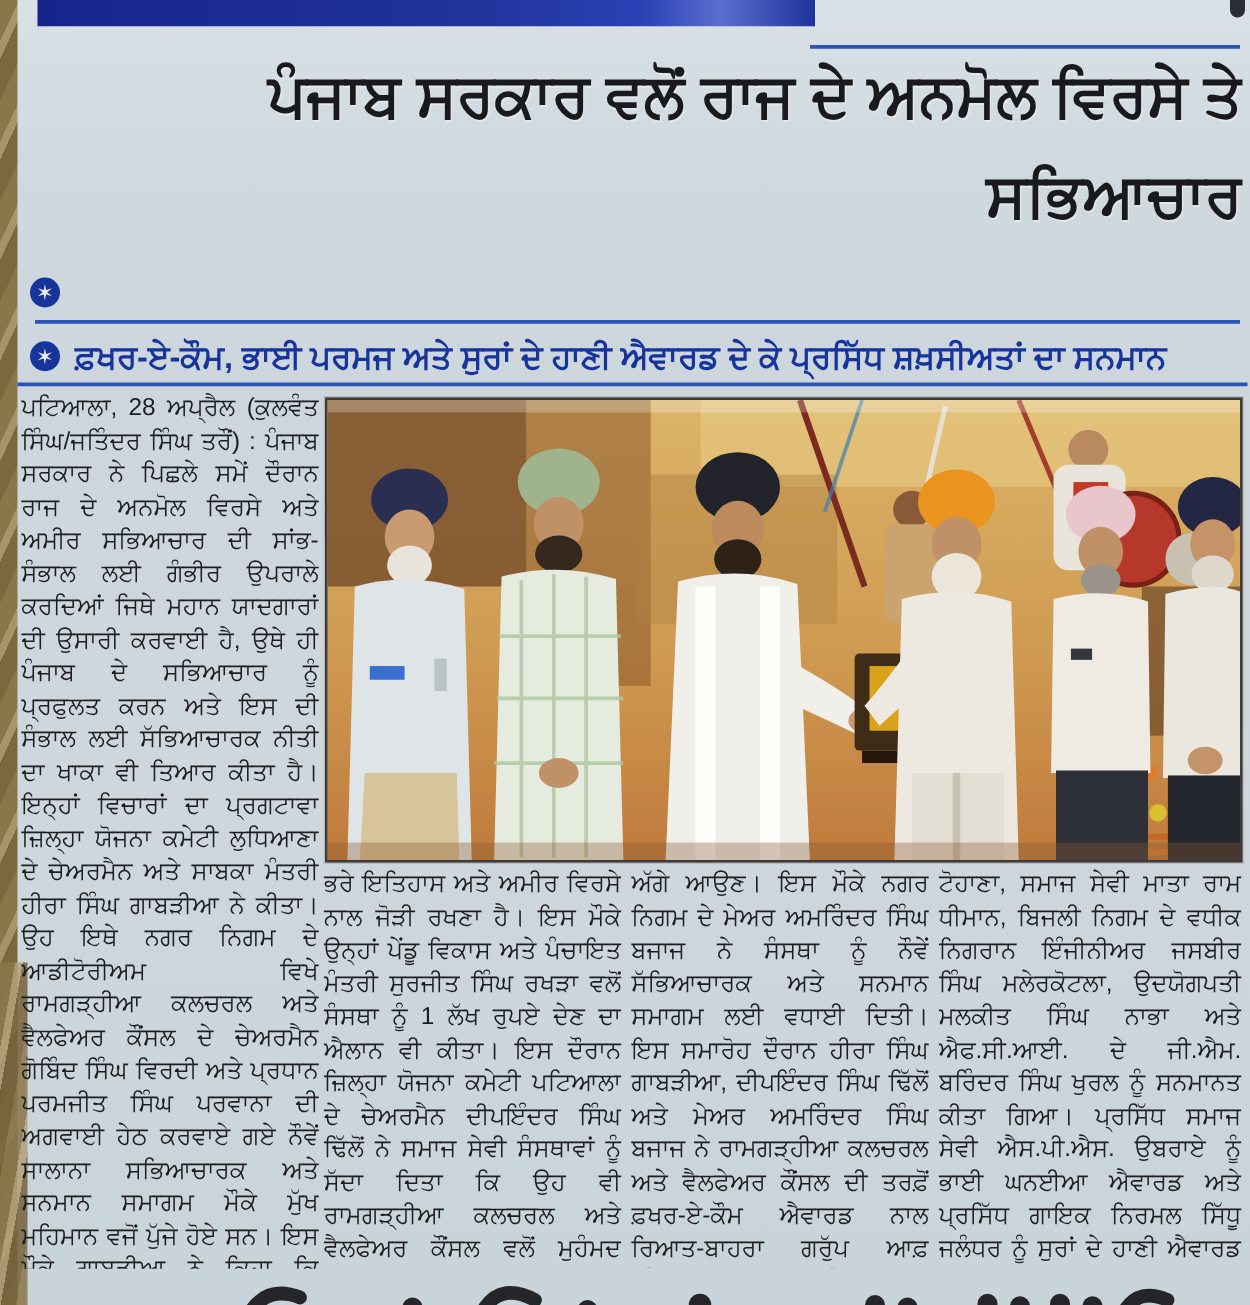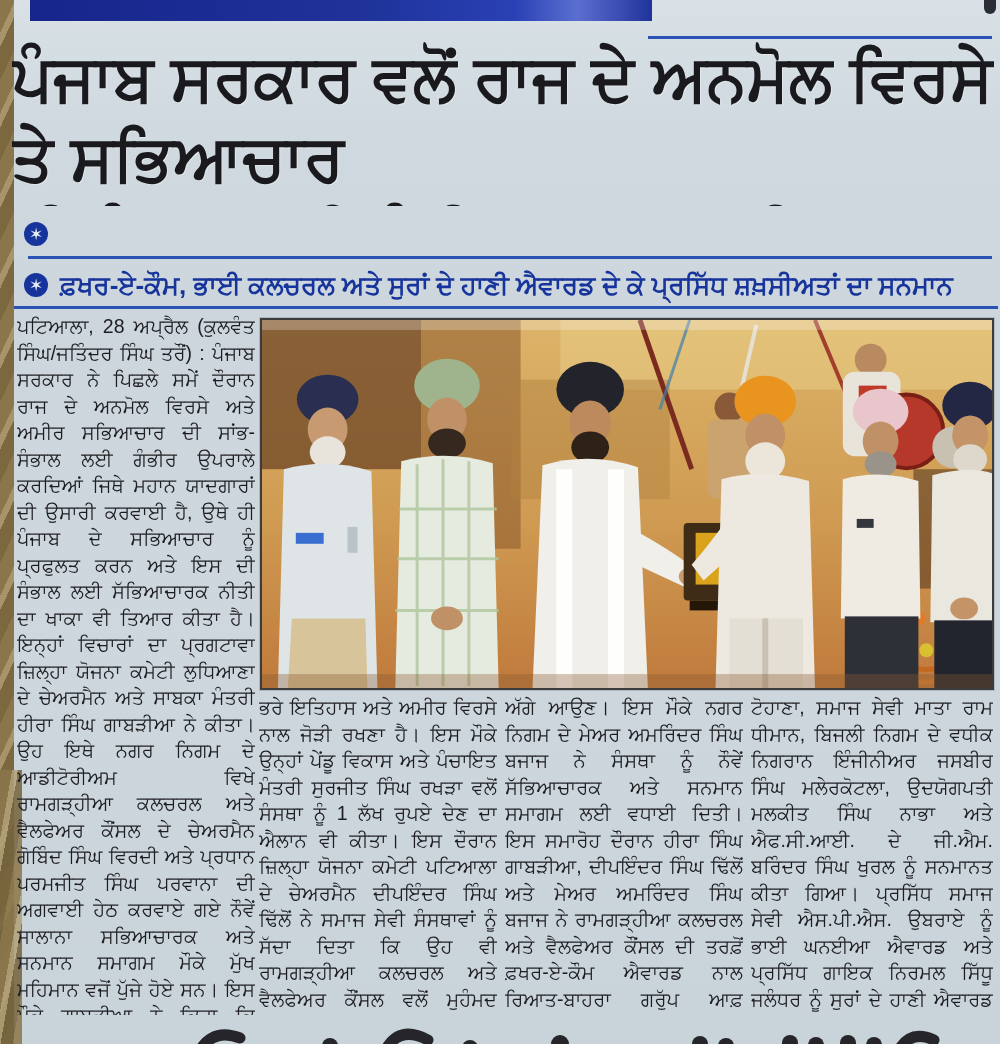--- a/index.html
+++ b/index.html
@@ -32,22 +32,22 @@
     position:absolute; left:648px; top:36px; width:344px; height:3px; background:#2b52b5;
   }
   .top-corner-glyph {
     position:absolute; left:984px; top:0px; width:12px; height:14px;
     border-radius:0 0 8px 8px; background:#2a2d36;
   }
 
   
   .headline {
     position:absolute; left:12px; top:38px; width:982px; height:168px;
-    text-align:left; color:#1a1a1e; font-weight:700;
-    font-size:64px; line-height:80px; letter-spacing:0px;
+    text-align:right; color:#1a1a1e; font-weight:700;
+    font-size:48px; line-height:80px; letter-spacing:0px;
     text-shadow:1px 1px 0 rgba(255,255,255,.35);
     overflow:hidden;
   }
 
   
   .subhead {
     position:absolute; left:24px; width:968px; height:46px;
     display:flex; align-items:center; gap:12px;
     color:#16349c; font-weight:700; font-size:26px; overflow:hidden; white-space:nowrap;
   }
@@ -102,21 +102,21 @@
     <div>ਦੀ ਸੰਭਾਲ ਲਈ ਗੰਭੀਰ ਯਤਨ ਜਾਰੀ : ਗਾਬੜੀਆ</div>
   </div>
 
   <div class="subhead sh1">
     <span class="bullet">✶</span>
   </div>
   <div class="rule rule1"></div>
 
   <div class="subhead sh2">
     <span class="bullet">✶</span>
-    <span>ਫ਼ਖਰ-ਏ-ਕੌਮ, ਭਾਈ ਕਲਚਰਲ ਅਤੇ ਸੁਰਾਂ ਦੇ ਹਾਣੀ ਐਵਾਰਡ ਦੇ ਕੇ ਪ੍ਰਸਿੱਧ ਸ਼ਖ਼ਸੀਅਤਾਂ ਦਾ ਸਨਮਾਨ</span>
+    <span>ਫ਼ਖਰ-ਏ-ਕੌਮ, ਭਾਈ ਪਰਮਜ ਅਤੇ ਸੁਰਾਂ ਦੇ ਹਾਣੀ ਐਵਾਰਡ ਦੇ ਕੇ ਪ੍ਰਸਿੱਧ ਸ਼ਖ਼ਸੀਅਤਾਂ ਦਾ ਸਨਮਾਨ</span>
   </div>
   <div class="rule rule2"></div>
 
   <div class="bodycol col1">ਪਟਿਆਲਾ, 28 ਅਪ੍ਰੈਲ (ਕੁਲਵੰਤ ਸਿੰਘ/ਜਤਿੰਦਰ ਸਿੰਘ ਤਰੌਂ) : ਪੰਜਾਬ ਸਰਕਾਰ ਨੇ ਪਿਛਲੇ ਸਮੇਂ ਦੌਰਾਨ ਰਾਜ ਦੇ ਅਨਮੋਲ ਵਿਰਸੇ ਅਤੇ ਅਮੀਰ ਸਭਿਆਚਾਰ ਦੀ ਸਾਂਭ-ਸੰਭਾਲ ਲਈ ਗੰਭੀਰ ਉਪਰਾਲੇ ਕਰਦਿਆਂ ਜਿਥੇ ਮਹਾਨ ਯਾਦਗਾਰਾਂ ਦੀ ਉਸਾਰੀ ਕਰਵਾਈ ਹੈ, ਉਥੇ ਹੀ ਪੰਜਾਬ ਦੇ ਸਭਿਆਚਾਰ ਨੂੰ ਪ੍ਰਫੁਲਤ ਕਰਨ ਅਤੇ ਇਸ ਦੀ ਸੰਭਾਲ ਲਈ ਸੱਭਿਆਚਾਰਕ ਨੀਤੀ ਦਾ ਖਾਕਾ ਵੀ ਤਿਆਰ ਕੀਤਾ ਹੈ। ਇਨ੍ਹਾਂ ਵਿਚਾਰਾਂ ਦਾ ਪ੍ਰਗਟਾਵਾ ਜ਼ਿਲ੍ਹਾ ਯੋਜਨਾ ਕਮੇਟੀ ਲੁਧਿਆਣਾ ਦੇ ਚੇਅਰਮੈਨ ਅਤੇ ਸਾਬਕਾ ਮੰਤਰੀ ਹੀਰਾ ਸਿੰਘ ਗਾਬੜੀਆ ਨੇ ਕੀਤਾ। ਉਹ ਇਥੇ ਨਗਰ ਨਿਗਮ ਦੇ ਆਡੀਟੋਰੀਅਮ ਵਿਖੇ ਰਾਮਗੜ੍ਹੀਆ ਕਲਚਰਲ ਅਤੇ ਵੈਲਫੇਅਰ ਕੌਂਸਲ ਦੇ ਚੇਅਰਮੈਨ ਗੋਬਿੰਦ ਸਿੰਘ ਵਿਰਦੀ ਅਤੇ ਪ੍ਰਧਾਨ ਪਰਮਜੀਤ ਸਿੰਘ ਪਰਵਾਨਾ ਦੀ ਅਗਵਾਈ ਹੇਠ ਕਰਵਾਏ ਗਏ ਨੌਵੇਂ ਸਾਲਾਨਾ ਸਭਿਆਚਾਰਕ ਅਤੇ ਸਨਮਾਨ ਸਮਾਗਮ ਮੌਕੇ ਮੁੱਖ ਮਹਿਮਾਨ ਵਜੋਂ ਪੁੱਜੇ ਹੋਏ ਸਨ। ਇਸ ਮੌਕੇ ਗਾਬੜੀਆ ਨੇ ਕਿਹਾ ਕਿ ਪੰਜਾਬ 'ਚ ਅਕਾਲੀ-ਭਾਜਪਾ ਸਰਕਾਰ ਨੇ ਪਿਛਲੇ ਪੰਜ ਸਾਲਾਂ ਦੇ ਕਾਰਜਕਾਲ ਦੌਰਾਨ ਮਹਾਨ ਯਾਦਗਾਰਾਂ ਸਥਾਪਤ ਕਰ ਕੇ ਸ਼ਹੀਦਾਂ ਨੂੰ ਸੱਚੀ ਸ਼ਰਧਾਂਜਲੀ ਭੇਂਟ ਕੀਤੀ ਹੈ। ਉਨ੍ਹਾਂ ਕਿਹਾ ਕਿ ਇਹ ਯਾਦਗਾਰਾਂ ਉਸਾਰਨ ਦਾ ਮੁੱਖ ਉਦੇਸ਼ ਪੰਜਾਬੀਆਂ ਨੂੰ ਅਪਣੇ ਕੁਰਬਾਨੀਆਂ</div>
 
   <div class="photo-wrap">
     <svg viewBox="0 0 734 370" preserveAspectRatio="none">
       <defs>
         <linearGradient id="bg" x1="0" y1="0" x2="0" y2="1">
           <stop offset="0" stop-color="#dcb469"></stop>

